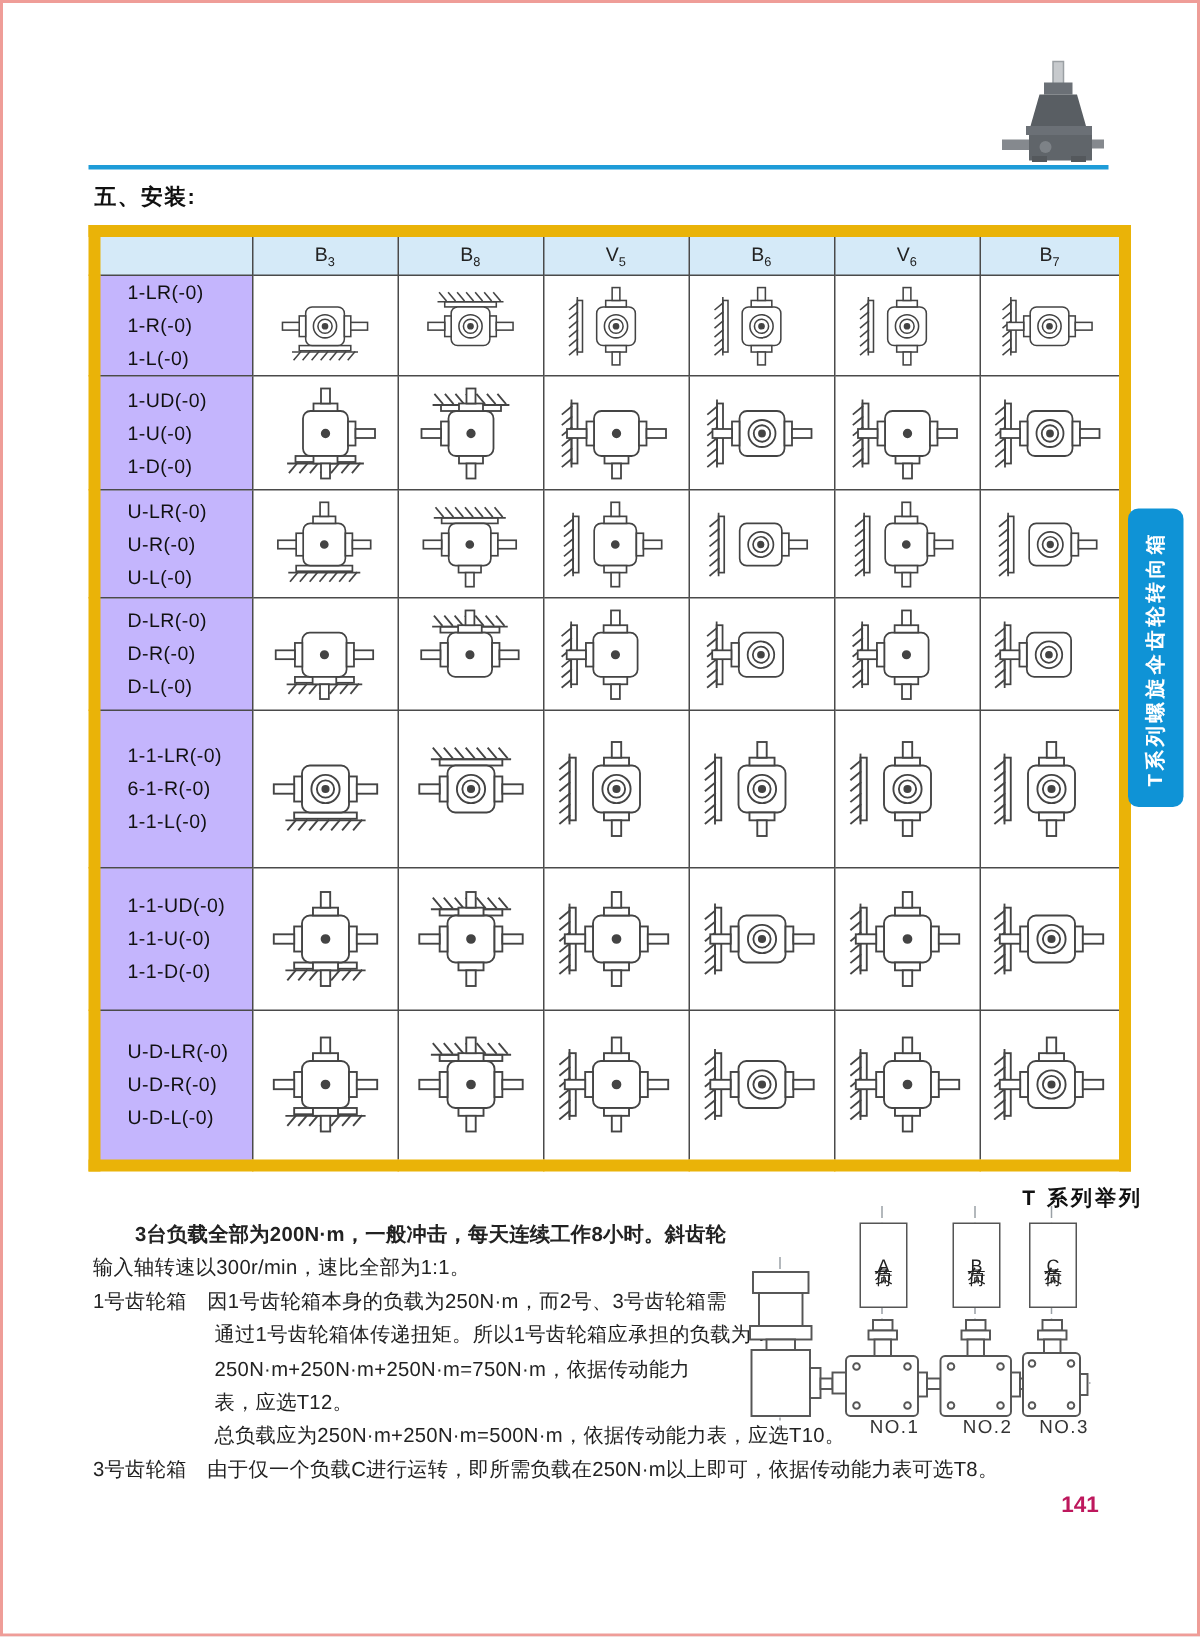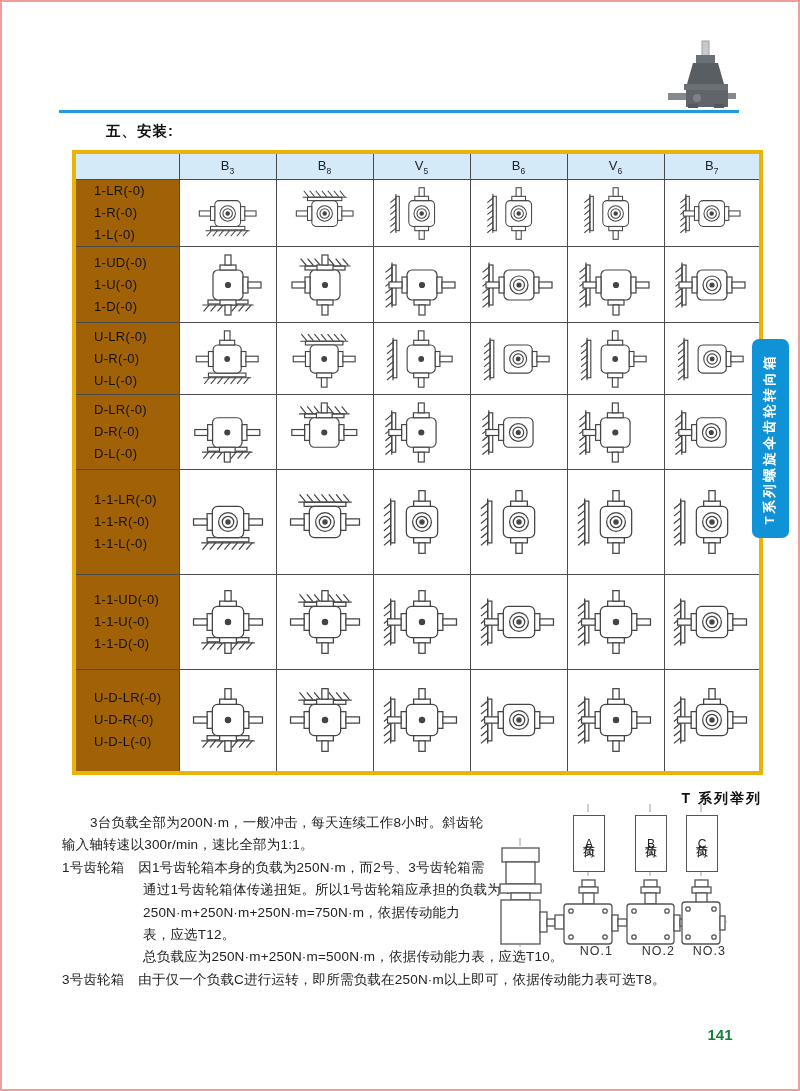--- a/index.html
+++ b/index.html
@@ -4,73 +4,73 @@
 <style>
   html,body{margin:0;padding:0;background:#e9e9e9;}
   .page{
     position:relative; width:800px; height:1091px; background:#fff;
     box-sizing:border-box; border:2px solid #ef9d98; overflow:hidden;
     font-family:"Liberation Sans","DejaVu Sans",sans-serif; color:#1a1a1a;
   }
   
   .product-photo{position:absolute; left:664px; top:38px; width:78px; height:70px;}
   .blue-rule{position:absolute; left:57px; top:108px; width:680px; height:3px; background:#1e9cd8;}
-  .section-title{position:absolute; left:61px; top:120px; font-size:14.5px; font-weight:bold; color:#111; letter-spacing:1px;margin-left:43px;}
+  .section-title{position:absolute; left:61px; top:120px; font-size:14.5px; font-weight:bold; color:#111; letter-spacing:1px;}
 
   
   .mount-table{
-    position:absolute; left:70px; top:148px; width:687px;
+    position:absolute; left:57px; top:148px; width:687px;
     border-collapse:collapse; table-layout:fixed; background:#fff;
-    border:4px solid #eab308;
+    border:8px solid #eab308;
   }
   .mount-table th, .mount-table td{border:1px solid #4a4a4a; padding:0;}
   .mount-table thead th{
     height:25px; background:#d5eaf8; font-size:13px; font-weight:400; color:#222;
     text-align:center; vertical-align:middle;
   }
   .mount-table thead th sub{font-size:8.5px;}
-  td.label-cell{vertical-align:middle; padding-left:18px; background:#a16207;}
+  td.label-cell{vertical-align:middle; padding-left:18px; background:#c4b5fd;}
   .label-line{font-size:13px; line-height:22px; color:#111; letter-spacing:0.3px; white-space:nowrap;}
   td.draw-cell{text-align:center; vertical-align:middle; background:#fff;}
   td.draw-cell svg{display:inline-block; vertical-align:middle;}
 
   
   .side-tab{
     position:absolute; left:750px; top:337px; width:37px; height:199px;
     background:#0f93d6; border-radius:7px;
     display:flex; align-items:center; justify-content:center;
   }
   .side-tab span{
     transform:rotate(-90deg); white-space:nowrap; color:#fff;
     font-size:13.5px; font-weight:bold; letter-spacing:2.5px;
   }
 
   
   .example{position:absolute; left:60px; top:788px; width:700px;}
   .ex-title{font-size:14px; font-weight:600; color:#111; letter-spacing:2px; margin-bottom:4px;text-align:right;}
   .ex-line{font-size:13.5px; line-height:22.4px; color:#222; white-space:nowrap; letter-spacing:0.2px;}
-  .ex-line.first{text-indent:28px;}
+  .ex-line.first{text-indent:28px;font-weight:bold;}
   .ex-line.hang{padding-left:81px;}
 
   
   .diagram{position:absolute; left:485px; top:798px; width:260px; height:170px;}
   .diagram svg{position:absolute; left:0; top:0;}
   .load-box{
     position:absolute; top:15px; width:30px; height:55px; border:1.5px solid #555;
     background:#fff; display:flex; align-items:center; justify-content:center;
   }
   .load-box span{
     writing-mode:vertical-rl; text-orientation:upright;
     font-size:12px; color:#222; letter-spacing:1px; line-height:1;
   }
   .unit-label{position:absolute; top:144px; width:50px; text-align:right;
     font-size:12.5px; color:#333; letter-spacing:1px;}
 
-  .page-number{position:absolute; left:698px; top:1024px; width:40px; text-align:center;
-    font-size:15px; font-weight:bold; color:#15803d;}
+  .page-number{position:absolute; left:698px; top:993px; width:40px; text-align:center;
+    font-size:15px; font-weight:bold; color:#be185d;}
 </style>
 </head>
 <body>
 
 <div class="page">
 
   <div class="product-photo">
     <svg width="78" height="70" viewBox="0 0 78 70">
       <rect x="36" y="1" width="7" height="16" fill="#c7cacd" stroke="#9ba0a4" stroke-width="1"></rect>
       <rect x="30" y="15" width="19" height="8" fill="#6b7076"></rect>
@@ -615,21 +615,21 @@
                 <rect x="12" y="29" width="13" height="6"></rect>
                 <circle cx="45" cy="32" r="9"></circle>
                 <circle cx="45" cy="32" r="5.5"></circle>
                 <circle cx="45" cy="32" r="2" fill="#444"></circle>
               </g>
             </svg></td>
         </tr>
         <tr style="height: 105px;">
           <td class="label-cell">
             <div class="label-line">1-1-LR(-0)</div>
-            <div class="label-line">1-1-R(-0)</div>
+            <div class="label-line">6-1-R(-0)</div>
             <div class="label-line">1-1-L(-0)</div>
           </td>
           <td class="draw-cell"><svg viewBox="0 0 90 64" width="90" style="height: 68px; width: 94px;">
               <g stroke="#444" stroke-width="1.2" fill="#fff" stroke-linecap="square">
                 <rect x="25" y="47" width="40" height="4"></rect>
                 <line x1="20" y1="52" x2="70" y2="52"></line>
                 <line x1="26" y1="52" x2="21" y2="58"></line>
                 <line x1="33" y1="52" x2="28" y2="58"></line>
                 <line x1="40" y1="52" x2="35" y2="58"></line>
                 <line x1="47" y1="52" x2="42" y2="58"></line>

